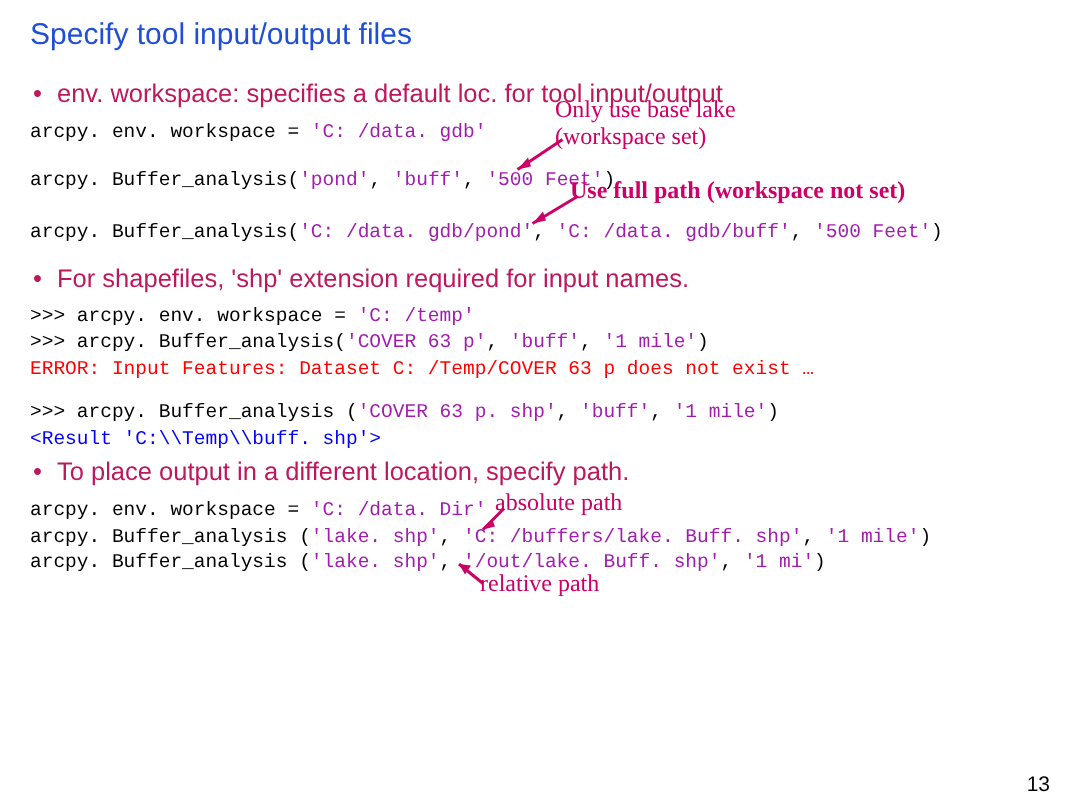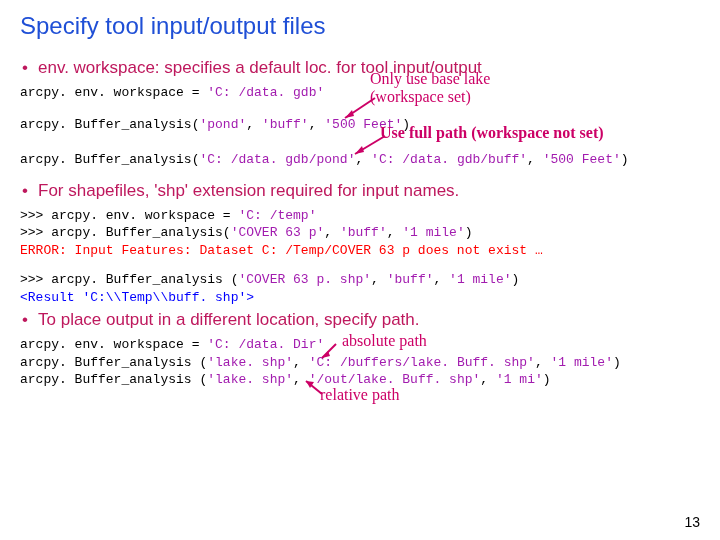--- a/index.html
+++ b/index.html
@@ -7,21 +7,21 @@
     width: 720px;
     height: 540px;
     background: #fff;
     font-family: Arial, sans-serif;
     padding: 12px 20px;
     position: relative;
     overflow: hidden;
   }
   .title {
     color: #1f4fd6;
-    font-size: 24px;
+    font-size: 20px;
     font-weight: normal;
     margin-bottom: 18px;
   }
   .bullet {
     font-size: 17px;
     color: #be185d;
     margin-bottom: 6px;
     padding-left: 18px;
     position: relative;
   }
@@ -93,21 +93,21 @@
 
 <div class="block" style="margin-top:12px;">
   <div class="code"><span>&gt;&gt;&gt; arcpy. Buffer_analysis (</span><span class="str">'COVER 63 p. shp'</span><span>, </span><span class="str">'buff'</span><span>, </span><span class="str">'1 mile'</span><span>)</span></div>
   <div class="code res">&lt;Result 'C:\\Temp\\buff. shp'&gt;</div>
 </div>
 
 <div class="bullet" style="margin-top:2px;">To place output in a different location, specify path.</div>
 
 <div class="block">
   <div class="code"><span>arcpy. env. workspace = </span><span class="str">'C: /data. Dir'</span></div>
-  <div class="annot" style="left:310px; top:-4px;margin-left:12px;">absolute path</div>
+  <div class="annot" style="left:310px; top:-4px;">absolute path</div>
   <svg style="position:absolute; left:298px; top:6px;" width="24" height="22">
     <line x1="18" y1="2" x2="4" y2="16" stroke="#cc0066" stroke-width="2"></line>
     <polygon points="4,16 10,9 12,14" fill="#cc0066"></polygon>
   </svg>
   <div class="code"><span>arcpy. Buffer_analysis (</span><span class="str">'lake. shp'</span><span>, </span><span class="str">'C: /buffers/lake. Buff. shp'</span><span>, </span><span class="str">'1 mile'</span><span>)</span></div>
   <div class="code"><span>arcpy. Buffer_analysis (</span><span class="str">'lake. shp'</span><span>, </span><span class="str">'/out/lake. Buff. shp'</span><span>, </span><span class="str">'1 mi'</span><span>)</span></div>
   <div class="annot" style="left:300px; top:50px;">relative path</div>
   <svg style="position:absolute; left:282px; top:42px;" width="24" height="20">
     <line x1="20" y1="16" x2="4" y2="3" stroke="#cc0066" stroke-width="2"></line>
     <polygon points="4,3 12,4 8,10" fill="#cc0066"></polygon>

